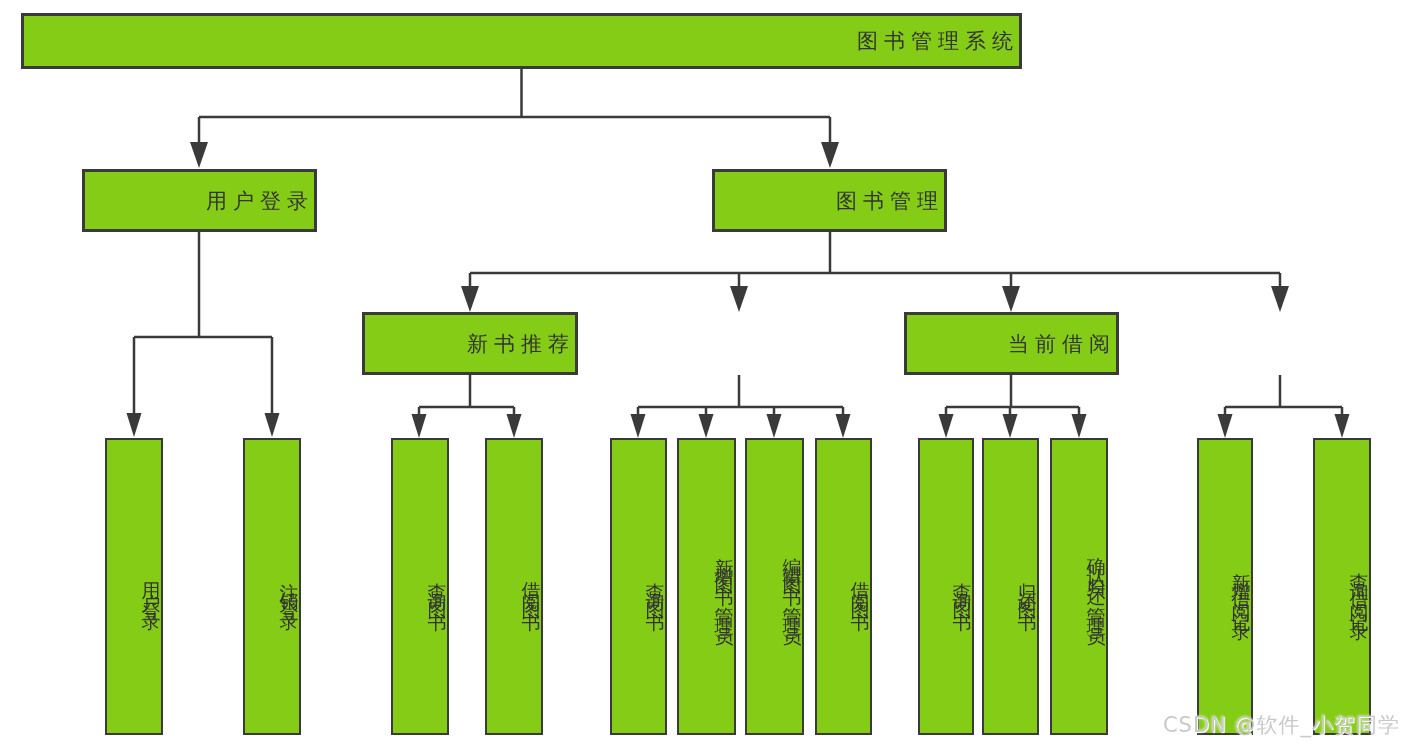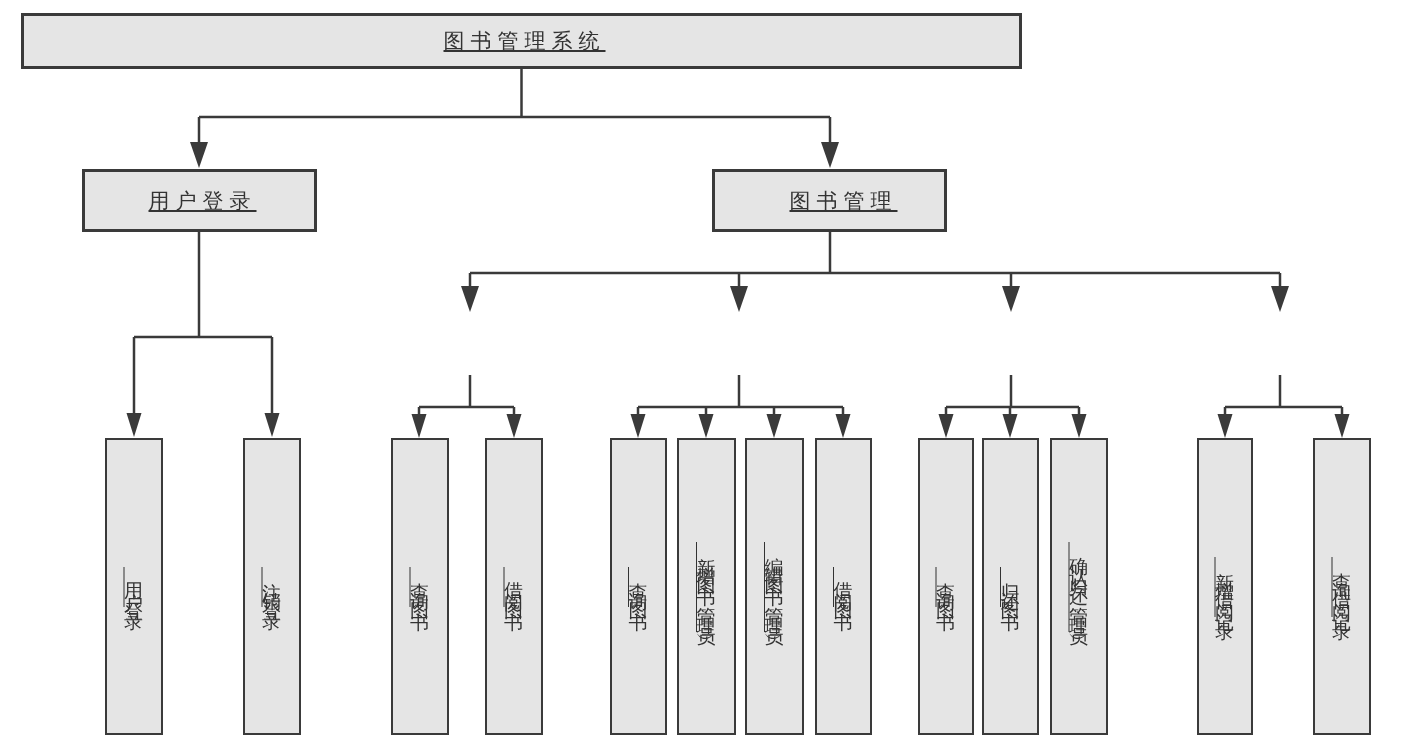--- a/index.html
+++ b/index.html
@@ -13,27 +13,26 @@
     overflow: hidden;
   }
   .connectors {
     position: absolute;
     left: 0; top: 0;
     width: 1405px; height: 747px;
   }
   .node {
     position: absolute;
     box-sizing: border-box;
-    background: #e5e5e5;
+    background: #84cc16;
     border: 3px solid #3a3a3a;
     display: flex;
     align-items: center;
-    justify-content: center;
+    justify-content: flex-end;
     text-align: center;
-    text-decoration: underline;
   }
   .node-root, .node-l2, .node-l3 {
     font-size: 21px;
     letter-spacing: 6px;
     text-indent: 6px;
     font-weight: 400;
   }
   .node-leaf {
     border-width: 2px;
     top: 438px;
@@ -145,20 +144,26 @@
     <span>图书管理系统</span>
   </div>
 
   <div class="node node-l2" style="left:82px; top:169px; width:235px; height:63px;">
     <span>用户登录</span>
   </div>
   <div class="node node-l2" style="left:712px; top:169px; width:235px; height:63px;padding-left:22px;">
     <span>图书管理</span>
   </div>
 
+  <div class="node node-l3" style="left:362px; top:312px; width:216px; height:63px;">
+    <span>新书推荐</span>
+  </div>
+  <div class="node node-l3" style="left:904px; top:312px; width:215px; height:63px;">
+    <span>当前借阅</span>
+  </div>
 
   <div class="node node-leaf" style="left:105px; width:58px;">
     <span class="vtext">用户登录</span>
   </div>
   <div class="node node-leaf" style="left:243px; width:58px;">
     <span class="vtext">注销登录</span>
   </div>
 
   <div class="node node-leaf" style="left:391px; width:58px;">
     <span class="vtext">查询图书</span>
@@ -190,14 +195,15 @@
     <span class="vtext">确认归还（管理员）</span>
   </div>
 
   <div class="node node-leaf" style="left:1197px; width:56px;">
     <span class="vtext">新增借阅记录</span>
   </div>
   <div class="node node-leaf" style="left:1313px; width:58px;">
     <span class="vtext">查询借阅记录</span>
   </div>
 
+  <div class="watermark">CSDN @软件_小贺同学</div>
 
 </div>
 
 </body></html>

